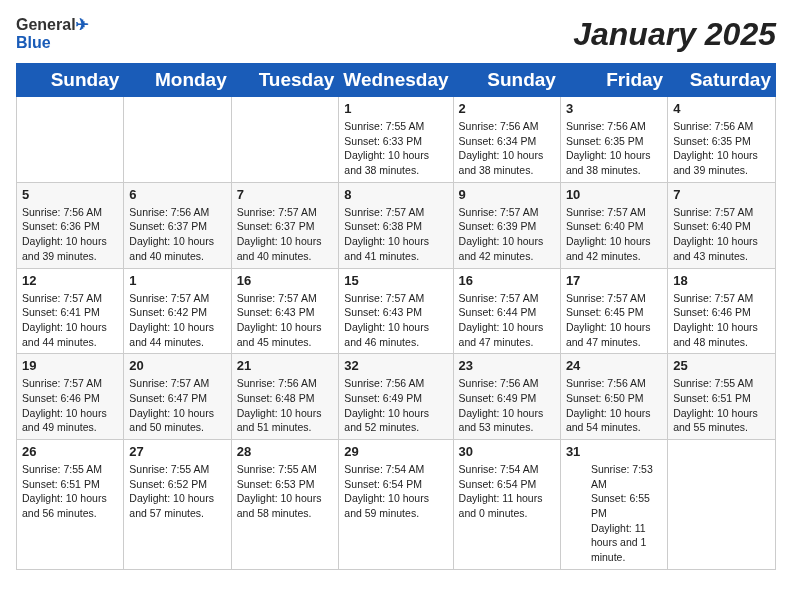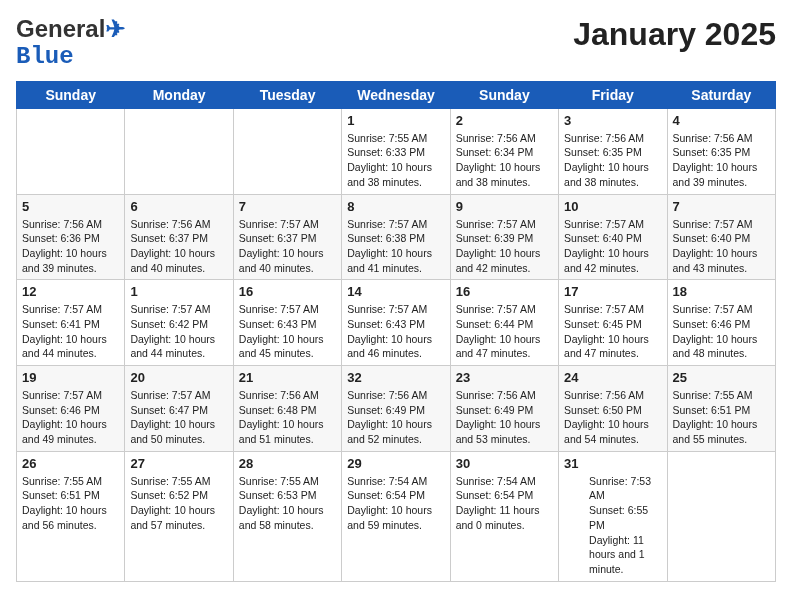--- a/index.html
+++ b/index.html
@@ -14,49 +14,50 @@
       display: flex;
       justify-content: space-between;
       align-items: flex-start;
       margin-bottom: 10px;
     }
     .logo {
       display: flex;
       align-items: center;
     }
     .logo-text {
-      font-size: 24px;
+      font-size: 16px;
       font-weight: bold;
       line-height: 1.1;
     }
     .logo-general { color: #333; }
-    .logo-blue { color: #1a5cb8; font-family: Liberation Mono, monospace; }
+    .logo-blue { color: #1a5cb8; }
     .title-block {
       text-align: right;
     }
     .month-title {
       font-size: 32px;
       font-weight: bold;
       color: #222;
+      font-style: italic;
     }
     .location {
       font-size: 15px;
       color: #444;
     }
     .calendar {
       width: 100%;
       border-collapse: collapse;
       border: 1px solid #ccc;
     }
     .calendar th {
       background: #1a5cb8;
       color: #fff;
-      font-size: 14px;
+      font-size: 19px;
       padding: 5px 4px;
-      text-align: center;
+      text-align: right;
       border: 1px solid #1a5cb8;
       font-weight: bold;
     }
     .calendar td {
       border: 1px solid #ccc;
       vertical-align: top;
       padding: 4px 5px;
       width: calc(100% / 7);
       min-height: 80px;
       font-size: 11px;
@@ -196,21 +197,21 @@
 Sunset: 6:42 PM
 Daylight: 10 hours and 44 minutes.</div>
         </td>
         <td>
           <div class="day-num">16</div>
           <div class="day-info" style="white-space: pre-line;">Sunrise: 7:57 AM
 Sunset: 6:43 PM
 Daylight: 10 hours and 45 minutes.</div>
         </td>
         <td>
-          <div class="day-num">14</div>
+          <div class="day-num">15</div>
           <div class="day-info" style="white-space: pre-line;">Sunrise: 7:57 AM
 Sunset: 6:43 PM
 Daylight: 10 hours and 46 minutes.</div>
         </td>
         <td>
           <div class="day-num">16</div>
           <div class="day-info" style="white-space: pre-line;">Sunrise: 7:57 AM
 Sunset: 6:44 PM
 Daylight: 10 hours and 47 minutes.</div>
         </td>

